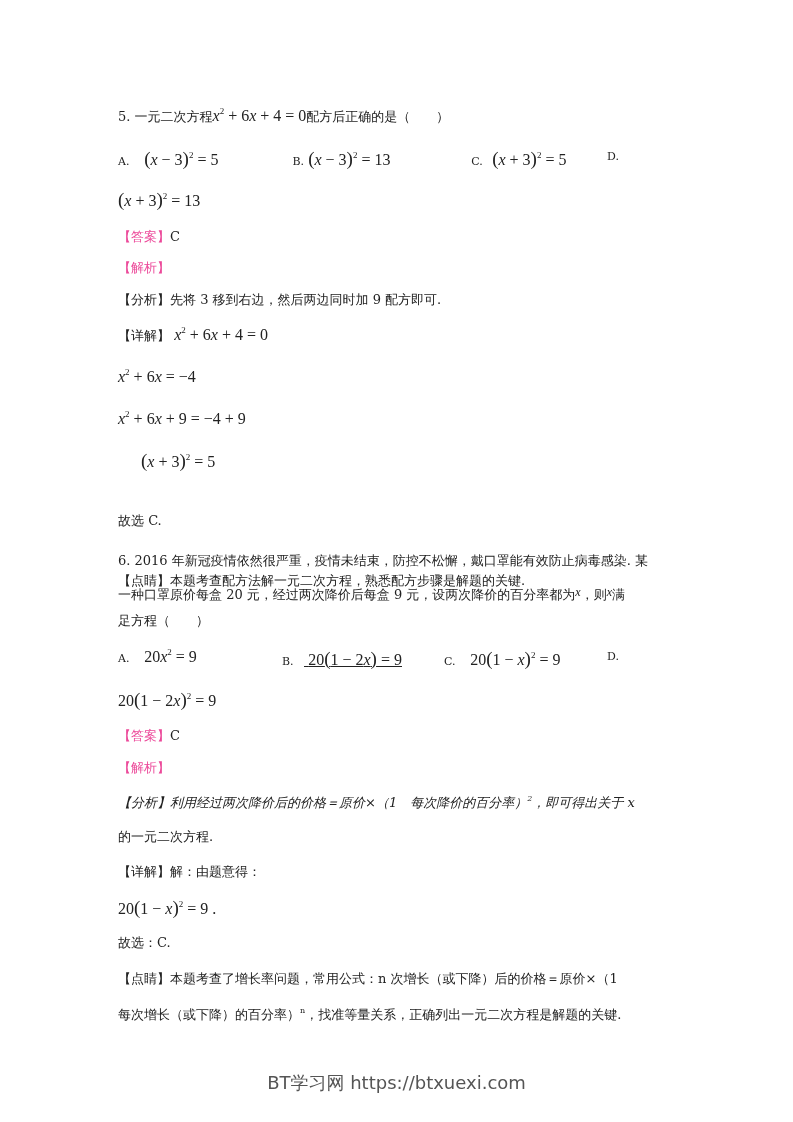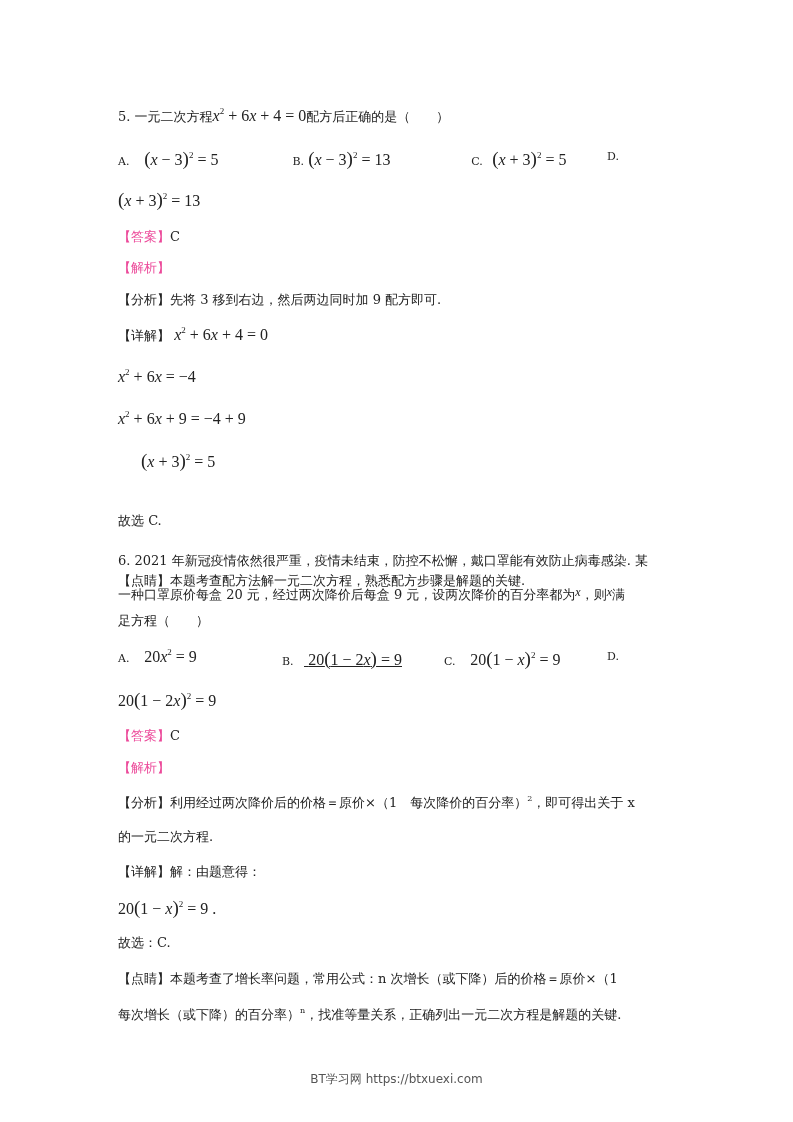--- a/index.html
+++ b/index.html
@@ -7,21 +7,21 @@
          font-family: "DejaVu Serif", "Liberation Serif", serif; color: #222; }
   .line { position: absolute; left: 118px; font-size: 13px; line-height: 18px; white-space: nowrap; }
   .math { font-family: "Liberation Serif", "DejaVu Serif", serif; font-size: 16px; }
   .math i { font-style: italic; }
   .math sup { font-size: 9px; vertical-align: 7px; line-height: 0; }
   .paren { font-size: 19px; }
   .opt-label { font-size: 11px; display: inline-block; width: 22px; }
   .opt { position: absolute; white-space: nowrap; font-size: 13px; }
   .blue { color: #ec4899; }
   .footer { position: absolute; left: 0; right: 0; top: 1071px; text-align: center;
-            font-family: "DejaVu Sans", "Liberation Sans", sans-serif; font-size: 12px; color: #555; }
+            font-family: "DejaVu Sans", "Liberation Sans", sans-serif; font-size: 18px; color: #555; }
   .sup-small { font-size: 8px; vertical-align: 6px; line-height: 0; }
 </style>
 </head>
 <body>
 
 <div class="line" style="top:107px;">
   <span>5.</span>
   <span>一元二次方程</span><span class="math"><i>x</i><sup>2</sup> + 6<i>x</i> + 4 = 0</span><span>配方后正确的是（　　）</span>
 </div>
 
@@ -58,21 +58,21 @@
 <div class="line math" style="top:368px;"><i>x</i><sup>2</sup> + 6<i>x</i> = −4</div>
 <div class="line math" style="top:410px;"><i>x</i><sup>2</sup> + 6<i>x</i> + 9 = −4 + 9</div>
 <div class="line math" style="top:452px;margin-left:23px;"><span class="paren">(</span><i>x</i> + 3<span class="paren">)</span><sup>2</sup> = 5</div>
 <div class="line" style="top:512px;">故选 C.</div>
 <div class="line" style="top:541px;margin-top:31px;">
   <span>【点睛】</span><span>本题考查配方法解一元二次方程，熟悉配方步骤是解题的关键.</span>
 </div>
 
 <div class="line" style="top:552px;">
   <span>6.</span>
-  <span>2021 年新冠疫情依然很严重，疫情未结束，防控不松懈，戴口罩能有效防止病毒感染. 某</span>
+  <span>2016 年新冠疫情依然很严重，疫情未结束，防控不松懈，戴口罩能有效防止病毒感染. 某</span>
 </div>
 <div class="line" style="top:583px;">
   <span>一种口罩原价每盒 20 元，经过两次降价后每盒 9 元，设两次降价的百分率都为</span><i class="math" style="font-size:12px; vertical-align:3px;">x</i><span>，则</span><i class="math" style="font-size:12px; vertical-align:3px;">x</i><span>满</span>
 </div>
 <div class="line" style="top:612px;">足方程（　　）</div>
 
 <div class="opt" style="left:118px; top:648px;">
   <span class="opt-label">A.</span>
   <span class="math">20<i>x</i><sup>2</sup> = 9</span>
 </div>
@@ -88,21 +88,21 @@
   <span class="opt-label">D.</span>
 </div>
 <div class="opt" style="left:118px; top:689px;">
   <span class="math">20<span class="paren">(</span>1 − 2<i>x</i><span class="paren">)</span><sup>2</sup> = 9</span>
 </div>
 
 <div class="line" style="top:727px;">
   <span class="blue">【答案】</span><span>C</span>
 </div>
 <div class="line blue" style="top:759px;">【解析】</div>
-<div class="line" style="top:794px;">
+<div class="line" style="top:794px;font-style:italic;">
   <span>【分析】</span><span>利用经过两次降价后的价格＝原价×（1　每次降价的百分率）</span><span class="sup-small">2</span><span>，即可得出关于 x</span>
 </div>
 <div class="line" style="top:828px;">的一元二次方程.</div>
 <div class="line" style="top:863px;">
   <span>【详解】</span><span>解：由题意得：</span>
 </div>
 <div class="line math" style="top:899px;">20<span class="paren">(</span>1 − <i>x</i><span class="paren">)</span><sup>2</sup> = 9 .</div>
 <div class="line" style="top:934px;">故选：C.</div>
 <div class="line" style="top:970px;">
   <span>【点睛】</span><span>本题考查了增长率问题，常用公式：n 次增长（或下降）后的价格＝原价×（1</span>

